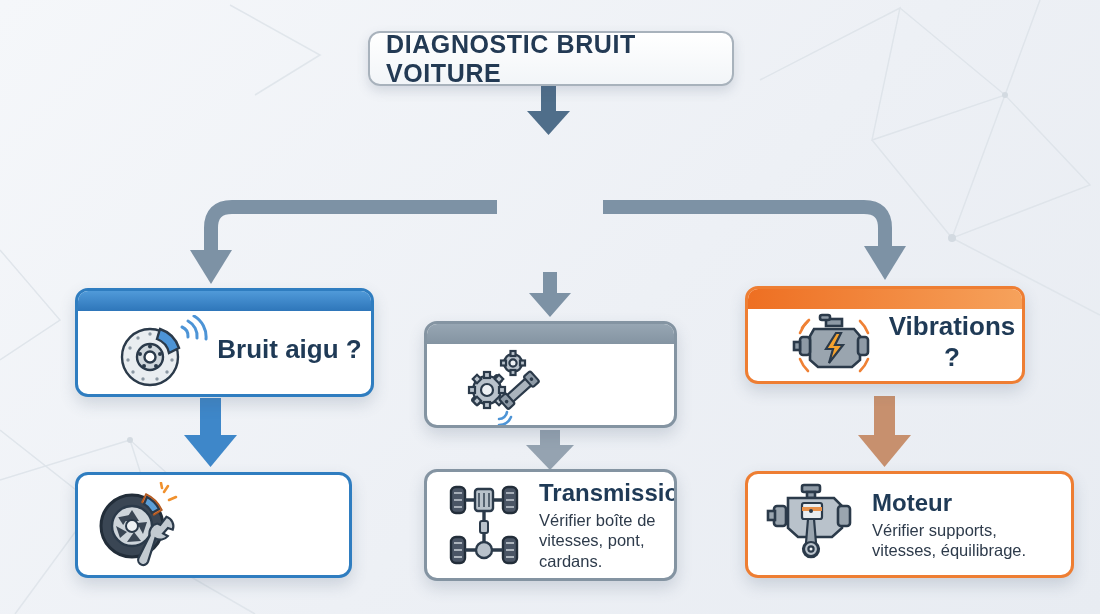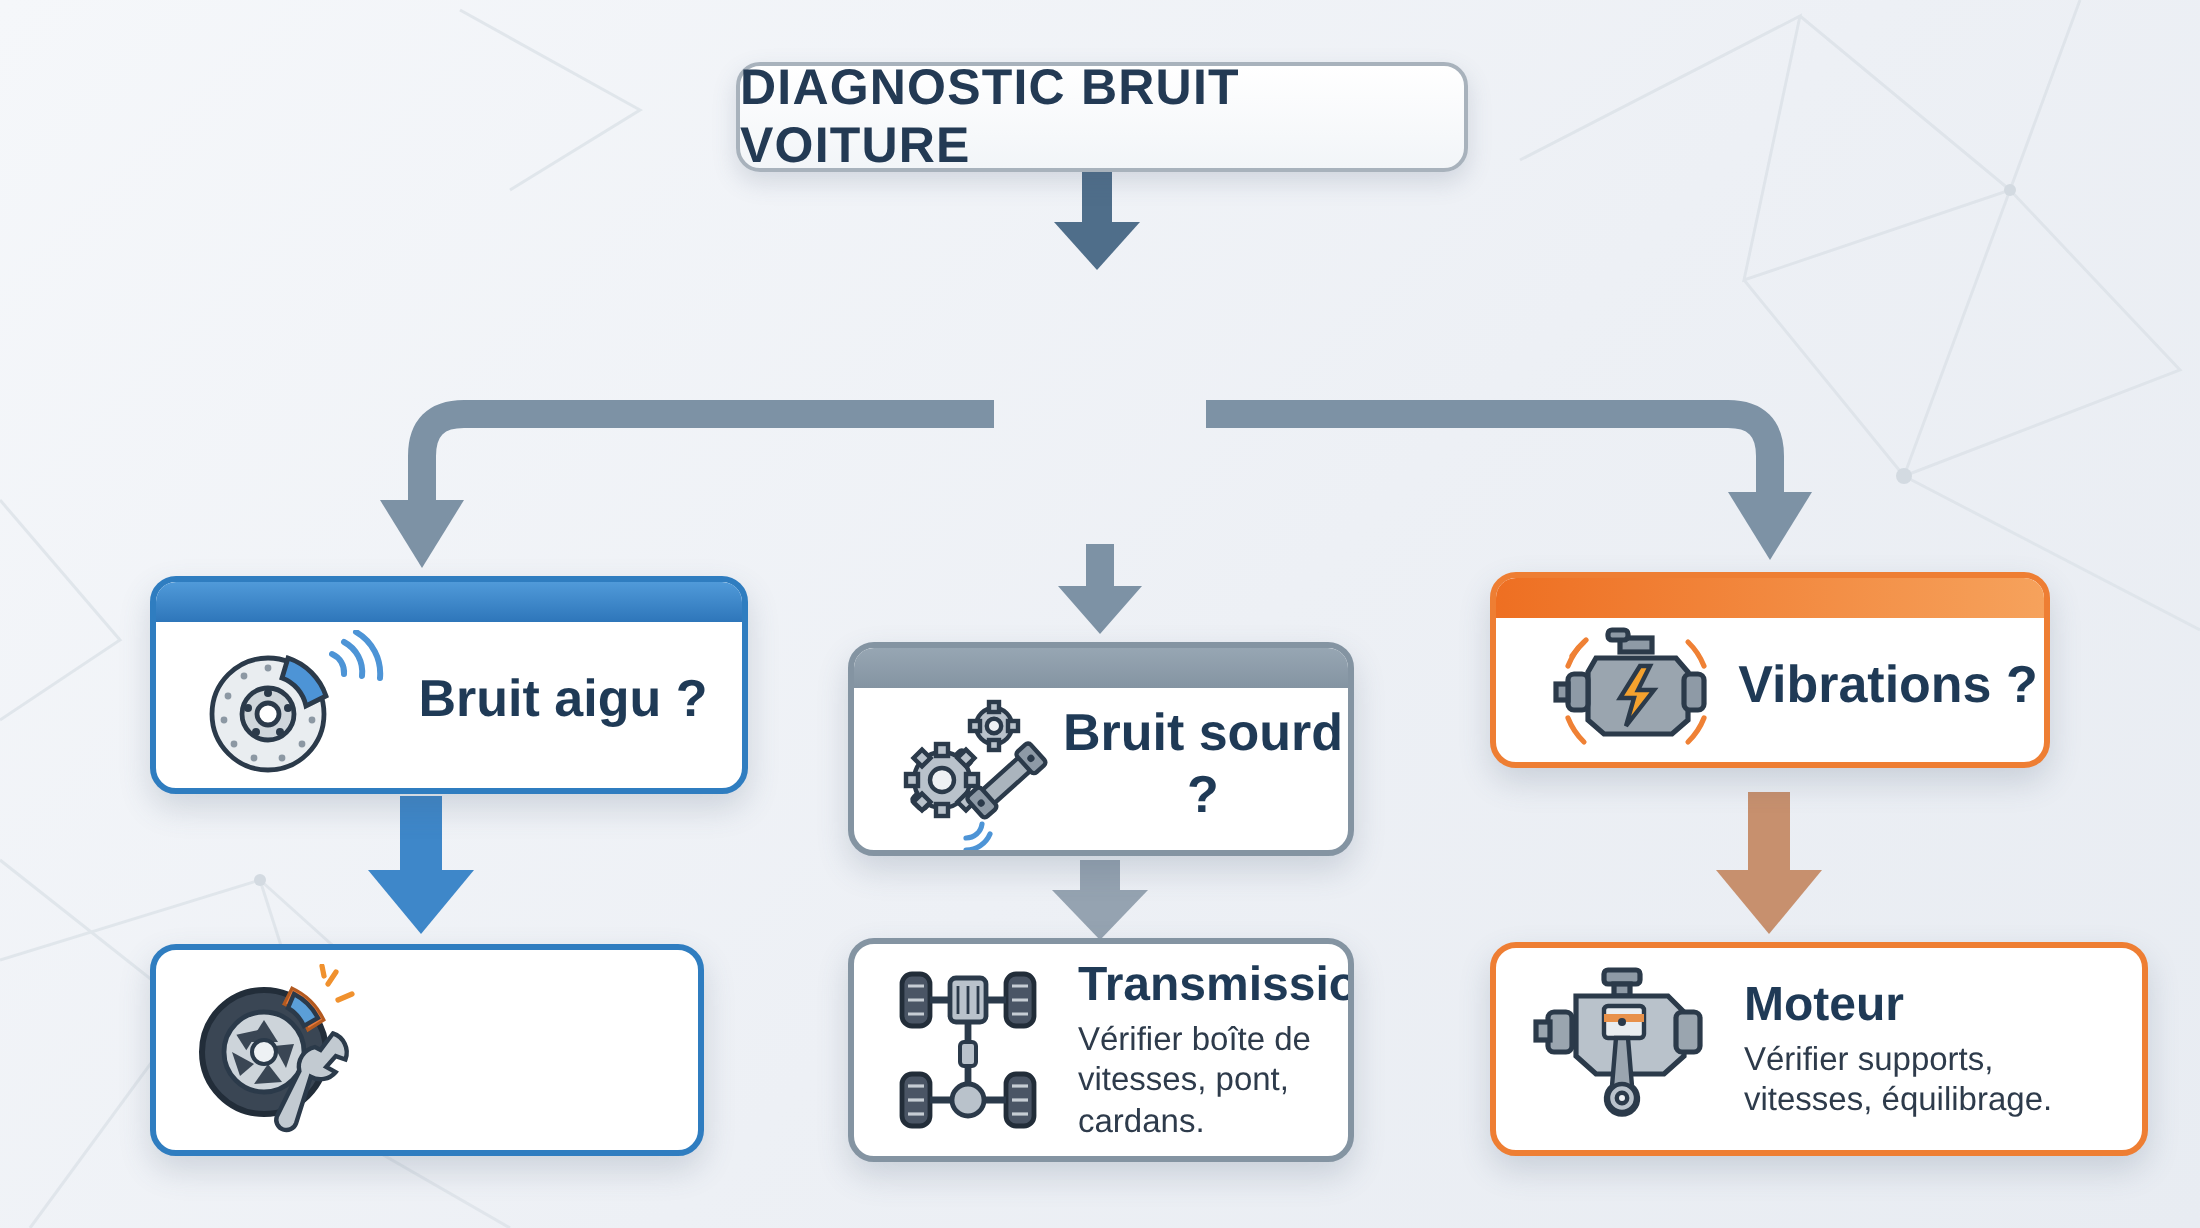--- a/index.html
+++ b/index.html
@@ -3,21 +3,21 @@
 <meta charset="utf-8">
 <style>
   * { margin:0; padding:0; box-sizing:border-box; }
   html,body { width:1100px; height:614px; overflow:hidden; }
   body {
     font-family:"Liberation Sans", sans-serif;
     background:linear-gradient(135deg,#f5f7fa 0%,#edf0f5 55%,#e8ecf2 100%);
     position:relative;
   }
   #stage { position:absolute; inset:0; width:1100px; height:614px; }
-  .abs { position:absolute; }
+  .abs { position:absolute;padding-left:16px; }
   svg.layer { position:absolute; left:0; top:0; pointer-events:none; }
 
   
   .title-box {
     left:368px; top:31px; width:366px; height:55px;
     background:linear-gradient(180deg,#ffffff,#f2f5f8);
     border:2px solid #a8b2bc; border-radius:12px;
     display:flex; align-items:center; justify-content:center;
     box-shadow:0 5px 12px rgba(70,90,115,.18);
   }
@@ -210,23 +210,20 @@
           <rect x="75" y="41.5" width="9" height="14" rx="2" fill="#8e9aa6" stroke="#2b3a4a" stroke-width="2.2"></rect>
           <circle cx="46" cy="48.5" r="1.8" fill="#2b3a4a"></circle>
             <circle cx="79.5" cy="48.5" r="1.8" fill="#2b3a4a"></circle>
         </g>
         <g stroke="#4d94d6" stroke-width="2.6" fill="none" stroke-linecap="round">
           <path d="M48 66 A8 8 0 0 1 40 73"></path>
           <path d="M52 71 A13 13 0 0 1 40 79"></path>
         </g>
       </svg>
     </div>
-    <div class="label-wrap">
-      <span class="q-label">Bruit sourd ?</span>
-    </div>
   </div>
 
   <div id="q-right" class="abs card q-card card-orange">
     <div class="strip strip-orange"></div>
     <div class="icon-wrap" style="padding:22px 0 0 22px;">
       <svg width="96" height="78" viewBox="0 0 96 78">
         <g stroke="#ef8135" stroke-width="2.6" fill="none" stroke-linecap="round">
           <path d="M22 14 A34 34 0 0 0 14 26"></path>
             <path d="M29 9 A40 40 0 0 0 22 17" transform="translate(-6,4)"></path>
           <path d="M74 14 A34 34 0 0 1 82 26"></path>

